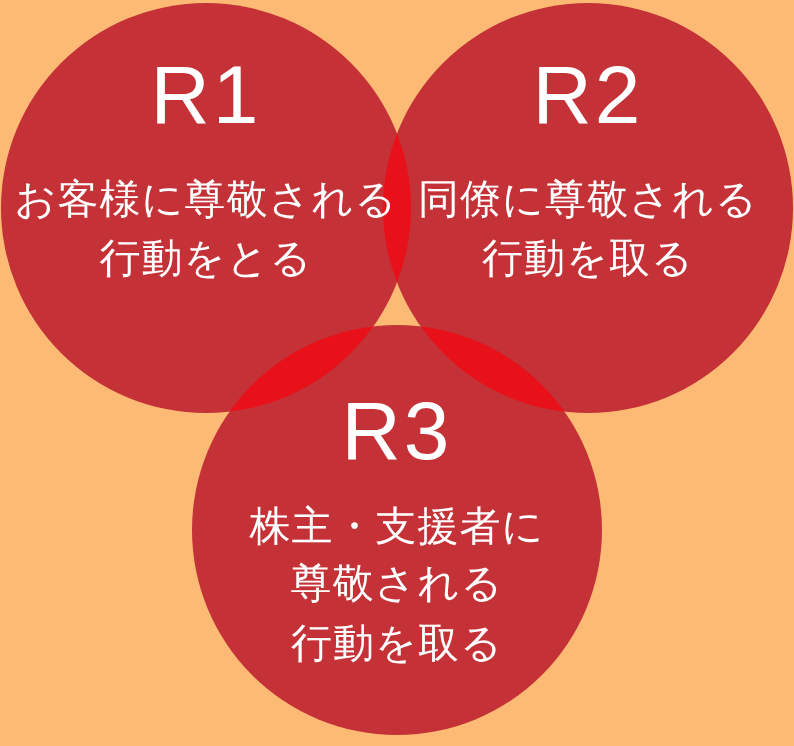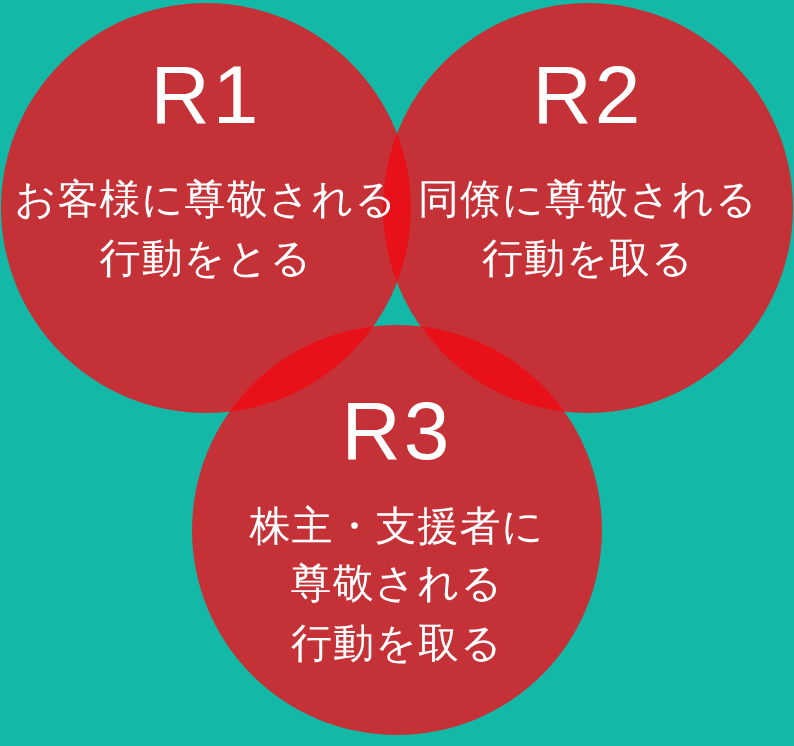--- a/index.html
+++ b/index.html
@@ -4,21 +4,21 @@
 <style>
   html, body { margin: 0; padding: 0; }
   body {
     background: #ffffff;
     font-family: "Liberation Sans", "DejaVu Sans", sans-serif;
   }
   .stage {
     position: relative;
     width: 794px;
     height: 746px;
-    background: #14b8a6;
+    background: #fdba74;
     overflow: hidden;
   }
   .stage svg { display: block; width: 794px; height: 746px; }
   .circle-heading {
     font-family: "Liberation Sans", "DejaVu Sans", sans-serif;
     font-size: 82px;
     font-weight: 300;
     letter-spacing: 3px;
   }
   .circle-line {

